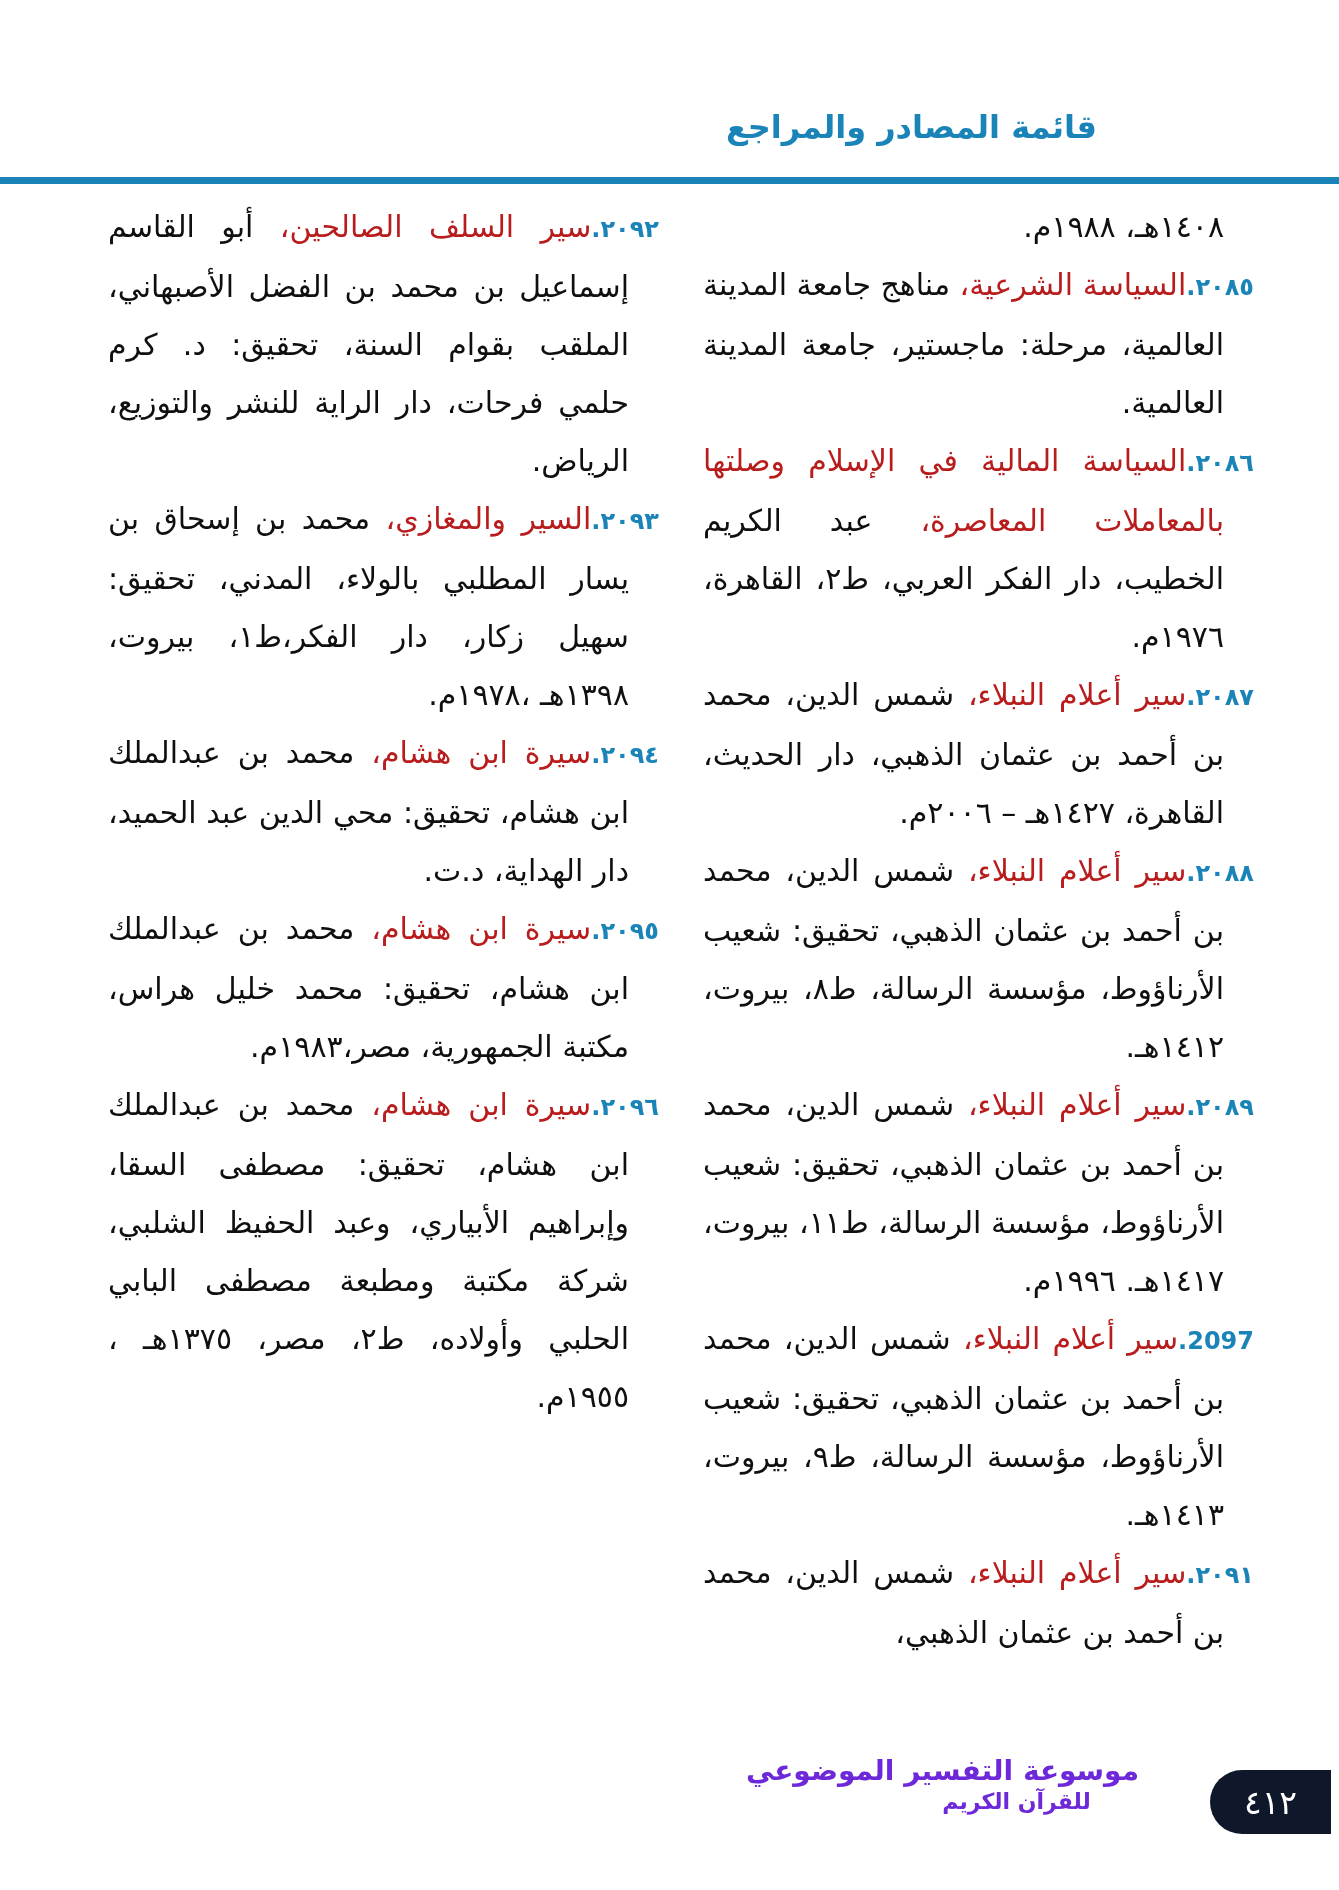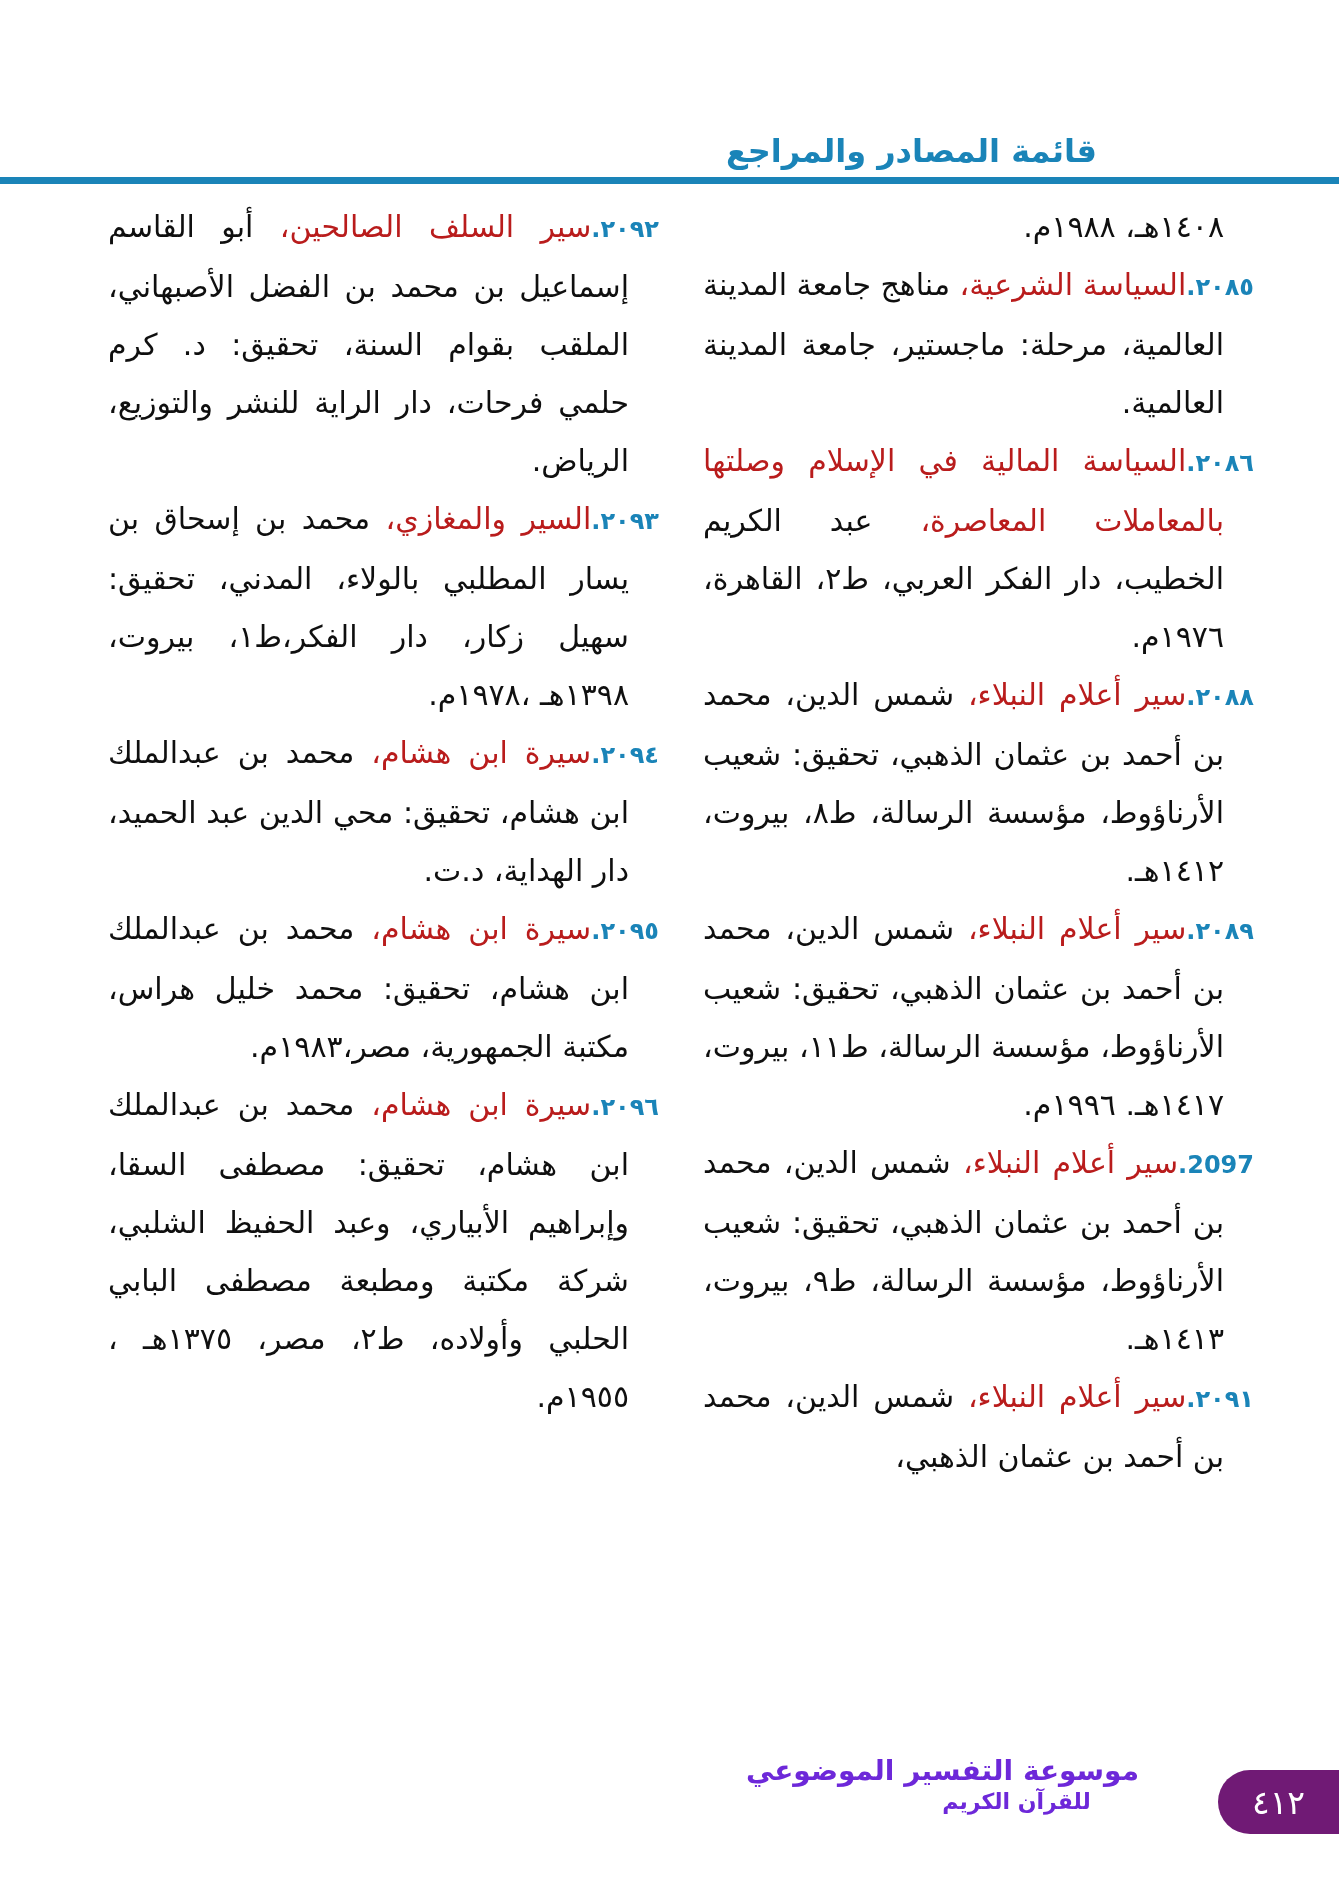--- a/index.html
+++ b/index.html
@@ -9,21 +9,21 @@
     width: 1339px;
     height: 1890px;
     margin: 0 auto;
     background: #ffffff;
     font-family: "DejaVu Sans", sans-serif;
     overflow: hidden;
   }
   
   .header-title {
     position: absolute;
-    top: 132px;
+    top: 108px;
     right: 242px;
     color: #1a84b8;
     font-size: 32px;
     font-weight: bold;
     direction: rtl;
     white-space: nowrap;
   }
   .header-rule {
     position: absolute;
     top: 177px;
@@ -81,24 +81,24 @@
     white-space: nowrap;
   }
   .logo-sub {
     font-size: 22px;
     font-weight: bold;
     line-height: 24px;
   }
   .page-pill {
     position: absolute;
     top: 1770px;
-    right: 0;
+    right: 8px;
     width: 121px;
     height: 64px;
-    background: #701a75;
+    background: #0f172a;
     border-radius: 34px 0 0 34px;
     color: #ffffff;
     display: flex;
     align-items: center;
     justify-content: center;
     font-size: 33px;
     direction: rtl;
   }
 </style>
 </head>
@@ -108,20 +108,21 @@
 
   <div class="header-title">قائمة المصادر والمراجع</div>
   <div class="header-rule"></div>
 
   <div class="columns">
 
     <div class="col">
       <p class="entry tail"><span>١٤٠٨هـ، ١٩٨٨م.</span></p>
       <p class="entry"><span class="num">٢٠٨٥.</span><span class="title">السياسة الشرعية،</span> <span>مناهج جامعة المدينة العالمية، مرحلة: ماجستير، جامعة المدينة العالمية.</span></p>
       <p class="entry"><span class="num">٢٠٨٦.</span><span class="title">السياسة المالية في الإسلام وصلتها بالمعاملات المعاصرة،</span> <span>عبد الكريم الخطيب، دار الفكر العربي، ط٢، القاهرة، ١٩٧٦م.</span></p>
+      <p class="entry"><span class="num">٢٠٨٧.</span><span class="title">سير أعلام النبلاء،</span> <span>شمس الدين، محمد بن أحمد بن عثمان الذهبي، دار الحديث، القاهرة، ١٤٢٧هـ – ٢٠٠٦م.</span></p>
       <p class="entry"><span class="num">٢٠٨٨.</span><span class="title">سير أعلام النبلاء،</span> <span>شمس الدين، محمد بن أحمد بن عثمان الذهبي، تحقيق: شعيب الأرناؤوط، مؤسسة الرسالة، ط٨، بيروت، ١٤١٢هـ.</span></p>
       <p class="entry"><span class="num">٢٠٨٩.</span><span class="title">سير أعلام النبلاء،</span> <span>شمس الدين، محمد بن أحمد بن عثمان الذهبي، تحقيق: شعيب الأرناؤوط، مؤسسة الرسالة، ط١١، بيروت، ١٤١٧هـ. ١٩٩٦م.</span></p>
       <p class="entry"><span class="num">2097.</span><span class="title">سير أعلام النبلاء،</span> <span>شمس الدين، محمد بن أحمد بن عثمان الذهبي، تحقيق: شعيب الأرناؤوط، مؤسسة الرسالة، ط٩، بيروت، ١٤١٣هـ.</span></p>
       <p class="entry"><span class="num">٢٠٩١.</span><span class="title">سير أعلام النبلاء،</span> <span>شمس الدين، محمد بن أحمد بن عثمان الذهبي،</span></p>
     </div>
 
     <div class="col">
       <p class="entry"><span class="num">٢٠٩٢.</span><span class="title">سير السلف الصالحين،</span> <span>أبو القاسم إسماعيل بن محمد بن الفضل الأصبهاني، الملقب بقوام السنة، تحقيق: د. كرم حلمي فرحات، دار الراية للنشر والتوزيع، الرياض.</span></p>
       <p class="entry"><span class="num">٢٠٩٣.</span><span class="title">السير والمغازي،</span> <span>محمد بن إسحاق بن يسار المطلبي بالولاء، المدني، تحقيق: سهيل زكار، دار الفكر،ط١، بيروت، ١٣٩٨هـ ،١٩٧٨م.</span></p>
       <p class="entry"><span class="num">٢٠٩٤.</span><span class="title">سيرة ابن هشام،</span> <span>محمد بن عبدالملك ابن هشام، تحقيق: محي الدين عبد الحميد، دار الهداية، د.ت.</span></p>

